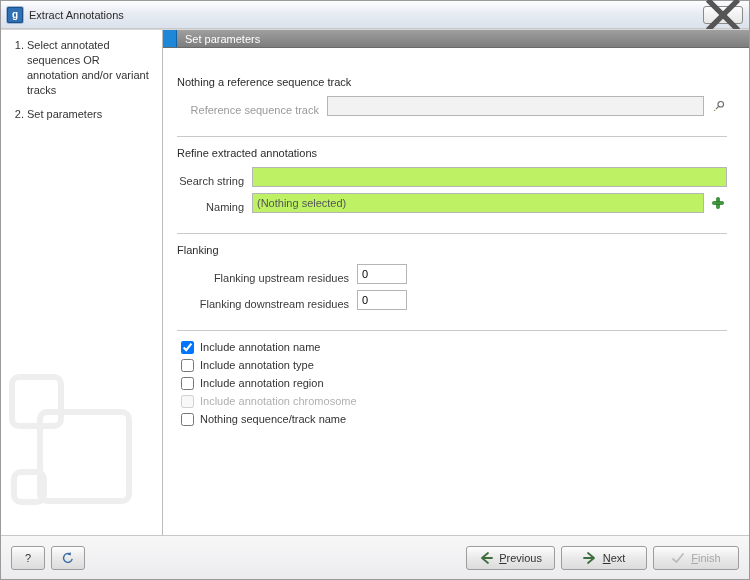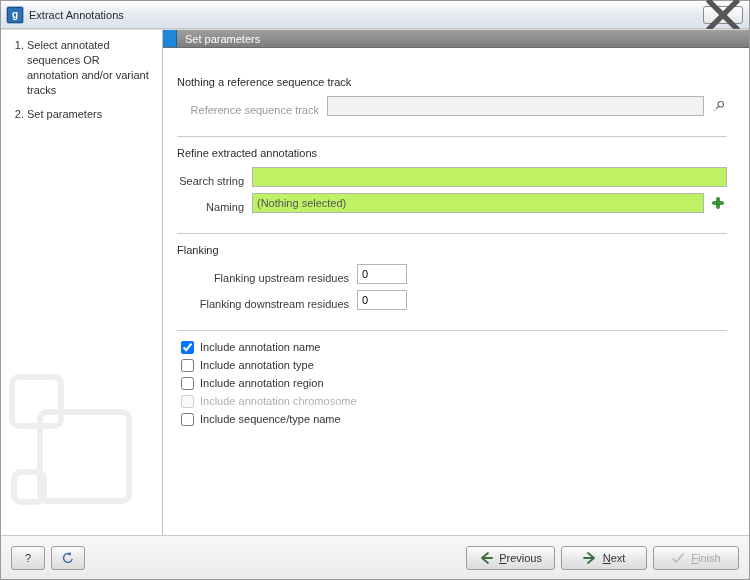--- a/index.html
+++ b/index.html
@@ -285,21 +285,21 @@
           <div class="checkbox-row">
             <input type="checkbox" style="">
             <span>Include annotation region</span>
           </div>
           <div class="checkbox-row disabled">
             <input type="checkbox" disabled="" style="">
             <span>Include annotation chromosome</span>
           </div>
           <div class="checkbox-row">
             <input type="checkbox" style="">
-            <span>Include sequence/type name</span>
+            <span>Nothing sequence/track name</span>
           </div>
         </div>
 
       </div>
     </div>
   </div>
 
   <div class="footer">
     <button class="btn small">
       <span>?</span>

